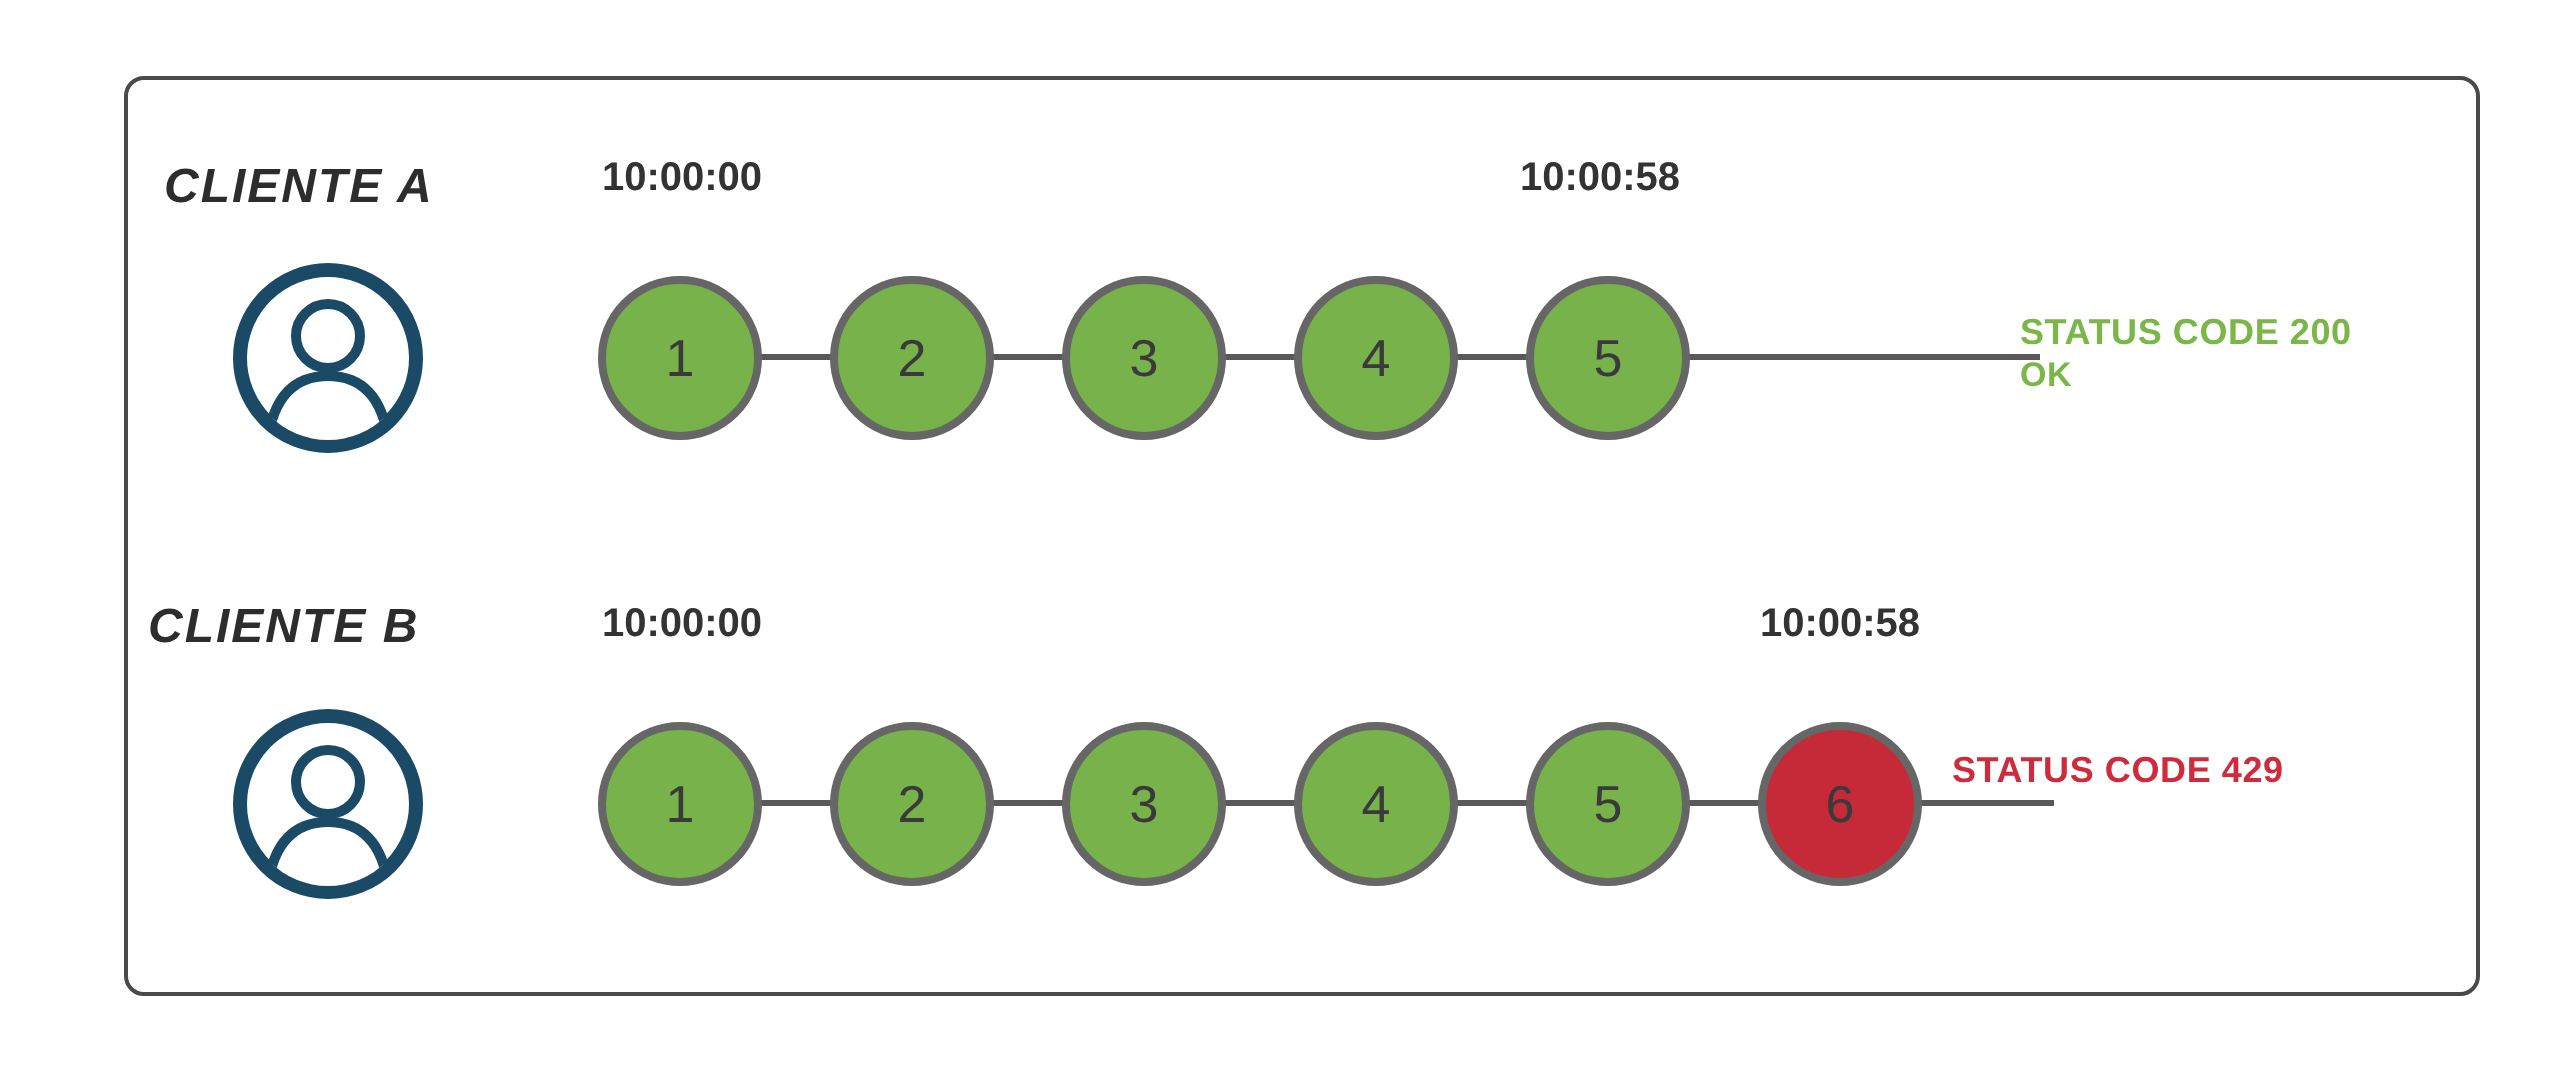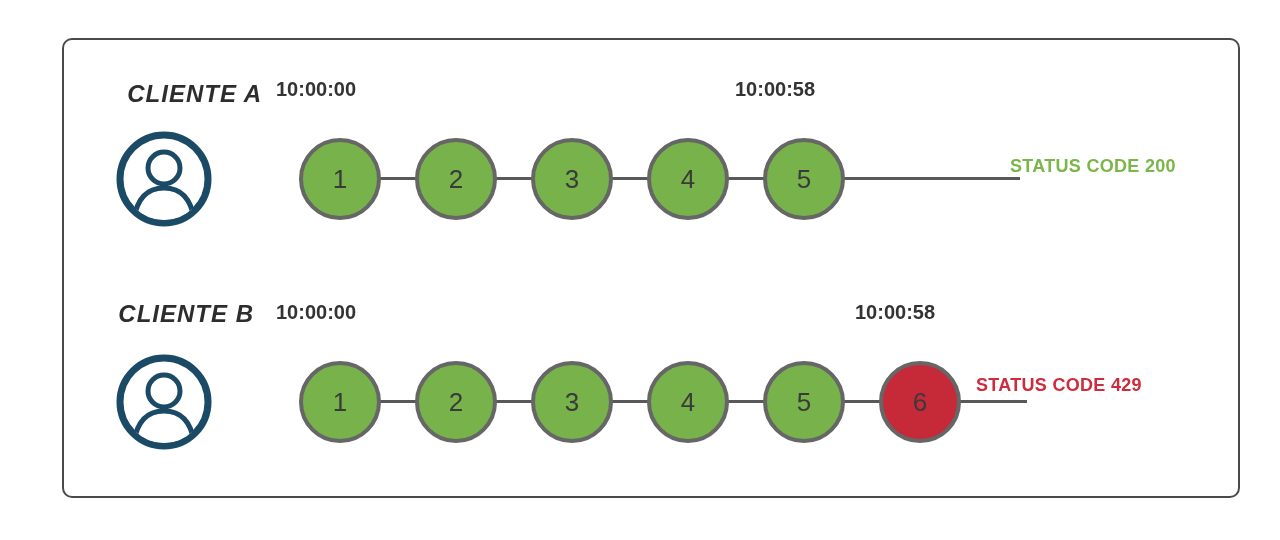--- a/index.html
+++ b/index.html
@@ -16,31 +16,31 @@
   html,body{margin:0;padding:0;background:#ffffff;}
   .stage{
     position:relative;width:1280px;height:540px;background:#ffffff;overflow:hidden;
     font-family:"Liberation Sans",sans-serif;
   }
   .frame{
     position:absolute;left:62px;top:38px;width:1174px;height:456px;
     border:2px solid var(--frame-gray);border-radius:10px;background:#ffffff;
   }
   .client-label{
-    position:absolute;width:180px;text-align:right;
+    position:absolute;width:180px;text-align:left;
     font-size:24px;font-weight:bold;font-style:italic;letter-spacing:1px;
     color:#2d2d2d;white-space:nowrap;
   }
   .label-a{left:82px;top:80px;}
   .label-b{left:74px;top:300px;font-style:italic;}
   .user-icon{position:absolute;width:96px;height:96px;}
   .icon-a{left:116px;top:131px;}
   .icon-b{left:116px;top:354px;}
   .ts{
-    position:absolute;width:130px;text-align:left;
+    position:absolute;width:130px;text-align:center;
     font-size:20px;font-weight:bold;color:var(--text-dark);white-space:nowrap;
   }
   .ts-a-start{left:276px;top:78px;}
   .ts-a-end{left:735px;top:78px;}
   .ts-b-start{left:276px;top:301px;}
   .ts-b-end{left:855px;top:301px;}
   .tl-line{position:absolute;height:3px;background:var(--line-gray);}
   .line-a{left:340px;top:177px;width:680px;}
   .line-b{left:340px;top:400px;width:687px;}
   .nodes{position:absolute;width:700px;height:82px;}
@@ -87,20 +87,21 @@
   <div class="tl-line line-a"></div>
   <div class="nodes nodes-a">
       <div class="node ok" style="left: 0px;">1</div>
       <div class="node ok" style="left: 116px;">2</div>
       <div class="node ok" style="left: 232px;">3</div>
       <div class="node ok" style="left: 348px;">4</div>
       <div class="node ok" style="left: 464px;">5</div>
     </div>
   <div class="status status-a">
     <div class="line1">STATUS CODE 200</div>
+    <div class="line2">OK</div>
   </div>
 
   <div class="client-label label-b">CLIENTE B</div>
   <svg class="user-icon icon-b" viewBox="0 0 96 96">
     <defs>
         <clipPath id="clipB">
           <circle cx="48" cy="48" r="41"></circle>
         </clipPath>
       </defs>
     <circle cx="48" cy="48" r="44" fill="none" stroke="#1b4a66" stroke-width="7"></circle>

